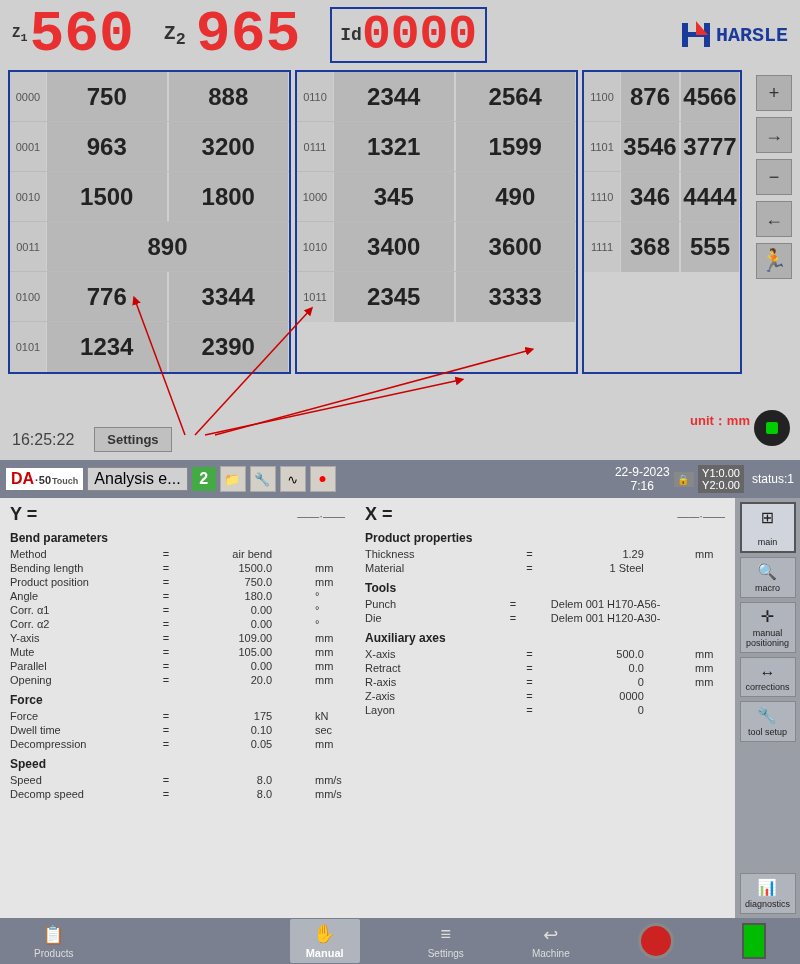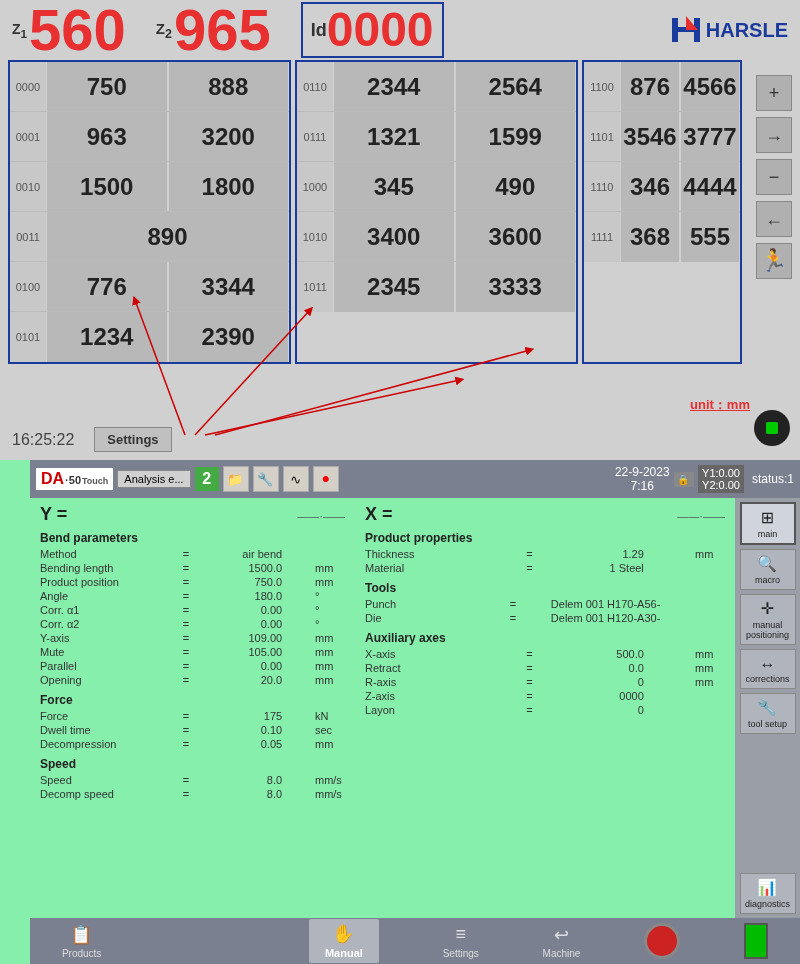--- a/index.html
+++ b/index.html
@@ -11,22 +11,23 @@
       width: 800px;
       height: 460px;
       position: relative;
     }
 
     
     .header-row {
       display: flex;
       align-items: center;
       padding: 8px 12px;
-      height: 60px;
+      height: 70px;
       background: #d0d0d0;
+      font-family: Liberation Mono, monospace;
     }
     .z1-label { font-size: 18px; font-weight: bold; color: #333; margin-right: 4px; vertical-align: super; font-size:14px; }
     .z1-value { font-size: 58px; font-weight: bold; color: #e83030; margin-right: 30px; line-height:1; }
     .z2-label { font-size: 14px; font-weight: bold; color: #333; margin-right: 4px; }
     .z2-value { font-size: 58px; font-weight: bold; color: #e83030; margin-right: 30px; line-height:1; }
     .id-box {
       border: 2px solid #1a3a9c;
       padding: 2px 8px;
       display: flex;
       align-items: center;
@@ -128,26 +129,25 @@
       background: #c0c0c0;
       border: 1px solid #888;
       padding: 4px 12px;
       font-size: 13px;
       font-weight: bold;
       cursor: pointer;
       color: #333;
     }
     .unit-text {
       position: absolute;
-      bottom: 46px;
+      bottom: 30px;
       right: 50px;
       font-size: 13px;
       color: #e83030;
       font-weight: bold;
-      text-decoration: underline;
     }
     .green-btn {
       position: absolute;
       bottom: 14px;
       right: 10px;
       width: 36px;
       height: 36px;
       background: #222;
       border-radius: 50%;
       display: flex;
@@ -161,25 +161,24 @@
       position: absolute;
       top: 0;
       left: 0;
       width: 760px;
       height: 460px;
       pointer-events: none;
     }
 
     
     .bottom-panel {
-      background: #86efac;
+      background: #e5e5e5;
       width: 800px;
       height: 504px;
       position: relative;
-      padding-left: 30px;
     }
 
     
     .da-header {
       background: #7a8090;
       height: 38px;
       display: flex;
       align-items: center;
       padding: 0 6px;
       gap: 4px;
@@ -191,21 +190,21 @@
       font-weight: bold;
       color: #cc0000;
       display: flex;
       align-items: baseline;
       gap: 1px;
     }
     .da-touch { font-size: 9px; color: #555; }
     .analysis-btn {
       background: #d0d0d0;
       padding: 2px 6px;
-      font-size: 11px;
+      font-size: 16px;
       border: 1px solid #888;
       cursor: pointer;
     }
     .green-num-btn {
       background: #44aa44;
       color: #fff;
       font-size: 16px;
       font-weight: bold;
       width: 24px;
       height: 24px;
@@ -381,21 +380,21 @@
     }
   </style>
 </head>
 <body>
 
 <div class="top-panel">
 
   <div class="header-row">
     <span class="z1-label" style="font-size:14px;vertical-align:super;margin-right:2px;">Z<sub>1</sub></span>
     <span class="z1-value">560</span>
-    <span class="z2-label" style="font-size:15px;margin-right:2px;">Z<sub>2</sub></span>
+    <span class="z2-label" style="font-size:20px;margin-right:10px;">Z<sub>2</sub></span>
     <span class="z2-value">965</span>
     <div class="id-box">
       <span class="id-label">Id</span>
       <span class="id-value">0000</span>
     </div>
     <div class="harsle-logo">
 
       <svg width="32" height="32" viewBox="0 0 32 32">
         <rect x="2" y="4" width="6" height="24" fill="#1a3a9c"></rect>
         <rect x="2" y="13" width="28" height="5" fill="#1a3a9c"></rect>
@@ -731,21 +730,21 @@
       <span class="param-eq">=</span>
       <span class="param-val">0</span>
       <span class="param-unit"></span>
     </div>
         </div>
     </div>
 
     <div class="sidebar-right" id="sidebar-right">
         <div class="sidebar-btn active">
           <div class="sidebar-icon">⊞</div>
-          <span style="white-space:pre-wrap;font-size:9px;">main</span>
+          <span style="white-space:pre-wrap;font-size:9px;margin-top:8px;">main</span>
         </div>
         <div class="sidebar-btn">
           <div class="sidebar-icon">🔍</div>
           <span style="white-space:pre-wrap;font-size:9px;">macro</span>
         </div>
         <div class="sidebar-btn">
           <div class="sidebar-icon">✛</div>
           <span style="white-space:pre-wrap;font-size:9px;">manual
 positioning</span>
         </div>

